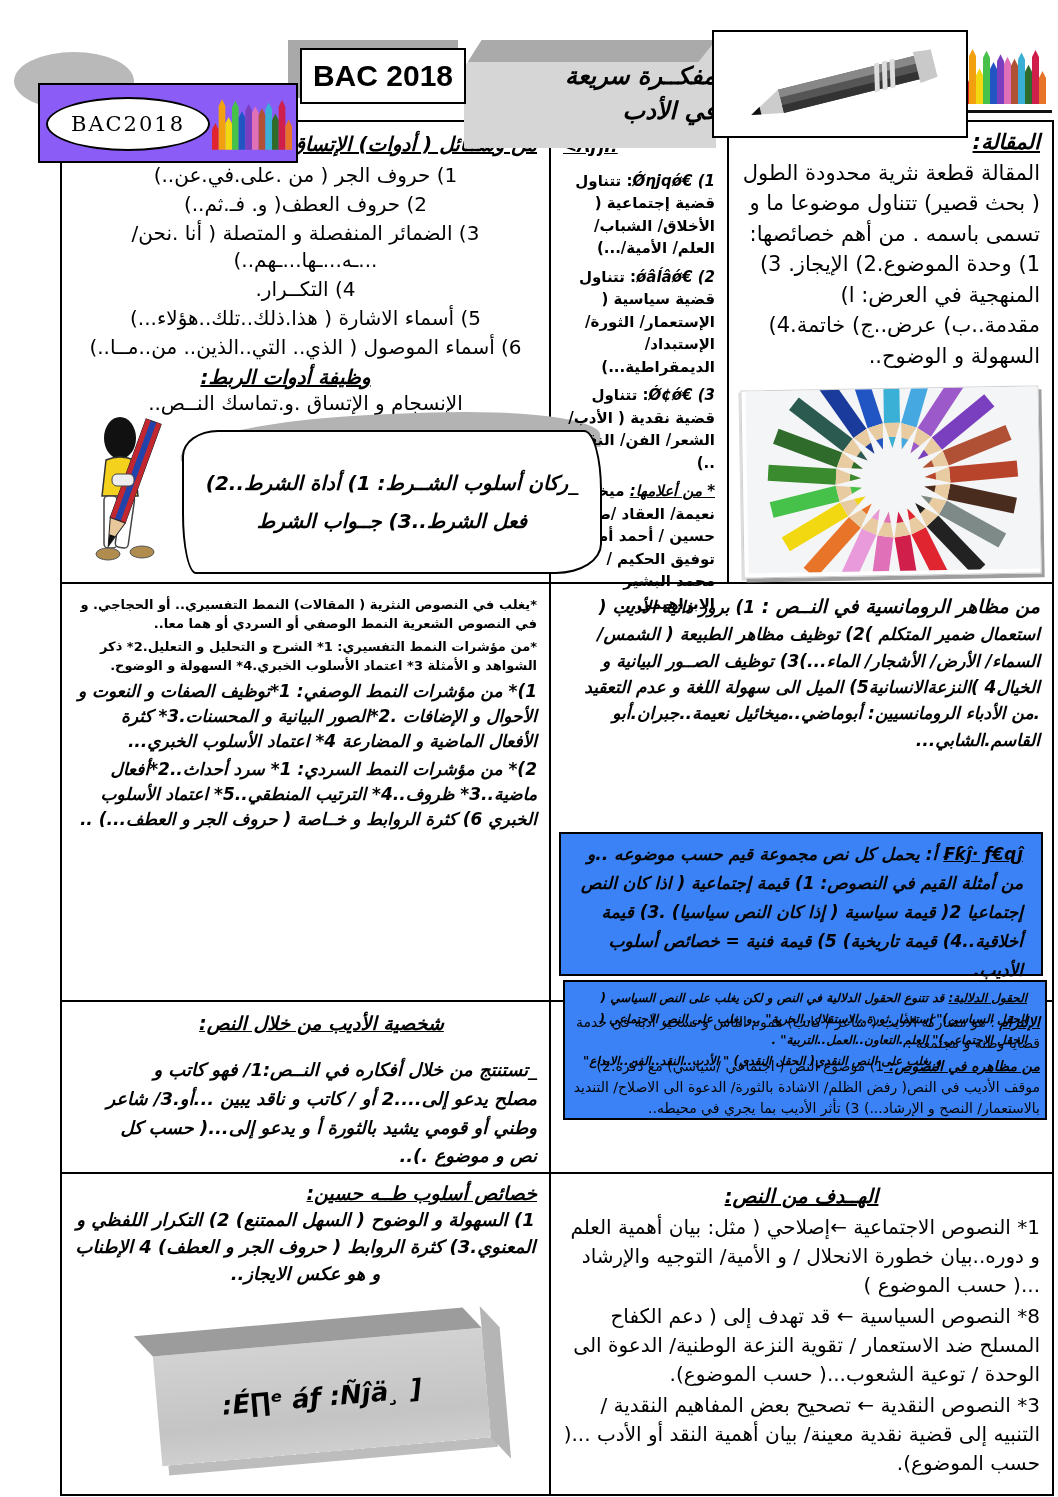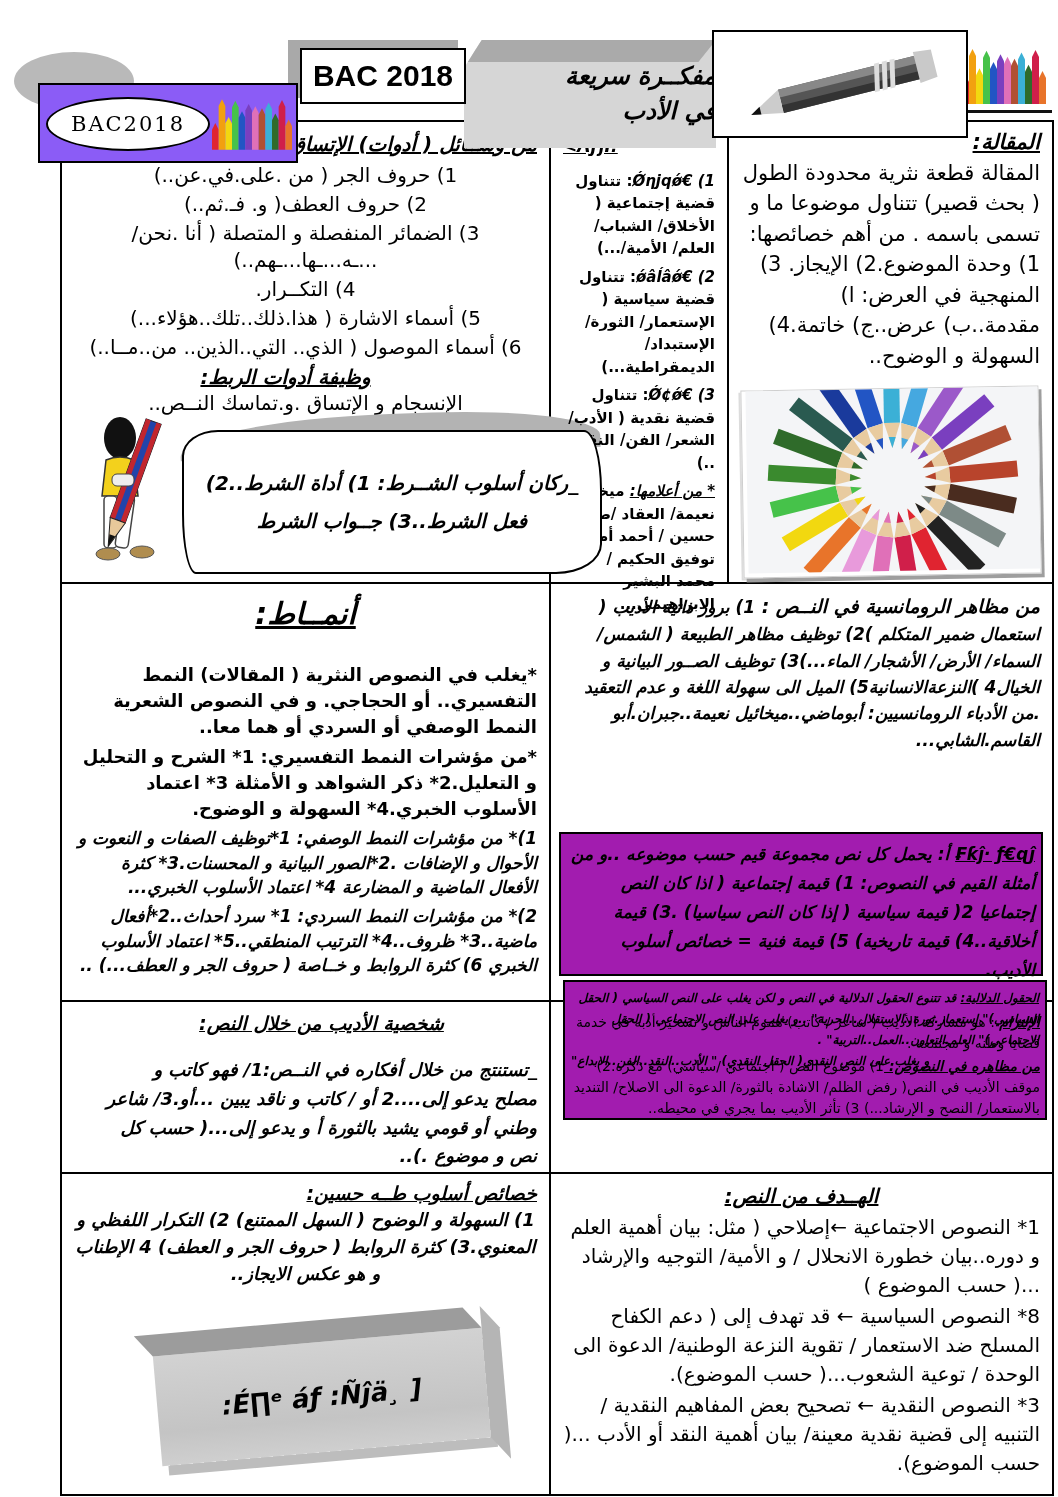--- a/index.html
+++ b/index.html
@@ -56,26 +56,26 @@
   
   .c-essay{left:667px;top:0;width:323px;height:460px;}
   .c-essay .title{font-size:21px;text-align:right;margin:0 0 4px;}
   .c-essay .body{font-size:21px;line-height:1.45;margin:0;text-align:right;}
   .photo-frame{left:680px;top:266px;width:296px;height:186px;background:#fff;
                box-shadow:3px 4px 0 #9e9e9e, -2px 2px 0 #dcdcdc;border:1px solid #cfcfcf;transform:rotate(-1deg);}
   
   .c-patterns{left:0;top:462px;width:487px;height:416px;}
   .c-patterns .title{font-size:30px;text-align:center;margin:0 0 26px;}
   .c-patterns p{margin:4px 0;line-height:1.45;}
-  .p-n{font-weight:bold;font-size:18px;}
+  .p-n{font-weight:bold;font-size:13px;}
   .p-i{font-weight:bold;font-style:italic;font-size:17px;}
   
   .c-roman{left:489px;top:462px;width:501px;height:416px;}
   .c-roman .lead{font-size:17px;font-weight:bold;font-style:italic;line-height:1.55;margin:0;}
-  .box{position:absolute;border:2.5px solid #000;background:#a21caf;box-sizing:border-box;padding:6px 6px;}
+  .box{position:absolute;border:2.5px solid #000;background:#3b82f6;box-sizing:border-box;padding:6px 18px;}
   .values-box{left:8px;top:248px;width:484px;height:144px;font-size:17px;font-weight:bold;font-style:italic;line-height:1.7;}
   .fields-box{left:12px;top:396px;width:484px;height:140px;font-size:12px;font-weight:bold;font-style:italic;line-height:1.75;}
   
   .c-character{left:0;top:880px;width:487px;height:170px;padding-left:44px;}
   .c-character .title{font-size:19px;text-align:center;margin:2px 0 22px;}
   .c-character .body{font-size:18px;font-weight:bold;font-style:italic;line-height:1.6;margin:0;}
   
   .c-commit{left:489px;top:880px;width:501px;height:170px;font-size:14px;line-height:1.5;}
   .c-commit p{margin:2px 0;}
   
@@ -335,21 +335,20 @@
             <g transform="rotate(342.85714285714283 146 91)">
       <rect x="138" y="-34" width="16" height="68" fill="#2255c4"></rect>
       <polygon points="138,34 154,34 146,59" fill="#e8cba0"></polygon>
       <polygon points="142.5,48 149.5,48 146,59" fill="#2255c4"></polygon>
     </g>
           </g>
         </svg>
     </div>
 
     <div class="cell c-patterns">
-      <p class="title biu">أنمــاط:</p>
       <p class="p-n">*يغلب في النصوص النثرية ( المقالات) النمط التفسيري.. أو الحجاجي. و في النصوص الشعرية النمط الوصفي أو السردي أو هما معا..</p>
       <p class="p-n">*من مؤشرات النمط التفسيري: 1* الشرح و التحليل و التعليل.2* ذكر الشواهد و الأمثلة  3* اعتماد الأسلوب الخبري.4* السهولة و الوضوح.</p>
       <p class="p-i">1)* من مؤشرات النمط الوصفي: 1*توظيف الصفات و النعوت و الأحوال و الإضافات .2*الصور البيانية و المحسنات.3* كثرة الأفعال الماضية و المضارعة 4* اعتماد الأسلوب الخبري...</p>
       <p class="p-i">2)* من مؤشرات النمط السردي: 1*  سرد أحداث..2*أفعال ماضية..3* ظروف..4* الترتيب المنطقي..5* اعتماد الأسلوب الخبري 6) كثرة الروابط و خــاصة ( حروف الجر و العطف...) ..</p>
     </div>
 
     <div class="cell c-roman">
       <p class="lead">
         <span style="font-size:19px;font-weight:bold">من مظاهر الرومانسية في النــص : </span><span>1)  بروز ذاتية الأديب ( استعمال ضمير المتكلم )2) توظيف مظاهر الطبيعة ( الشمس/ السماء/ الأرض/ الأشجار/ الماء...)3) توظيف الصــور البيانية و الخيال4 )النزعةالانسانية5) الميل الى سهولة اللغة و عدم التعقيد .من الأدباء الرومانسيين: أبوماضي..ميخائيل نعيمة..جبران.أبو القاسم.الشابي...</span>
       </p>

